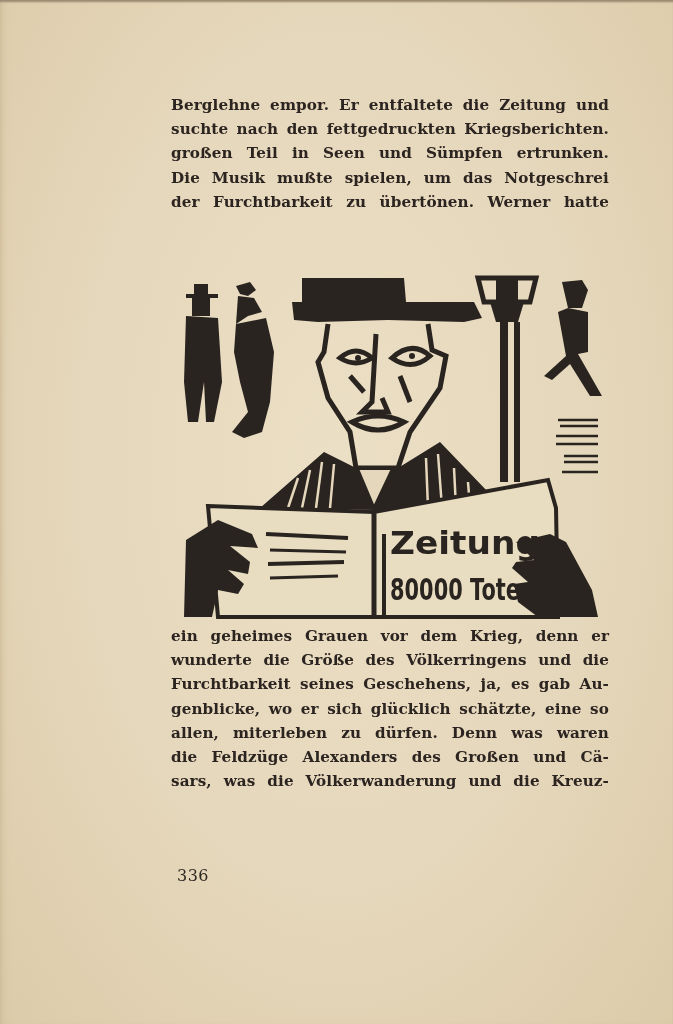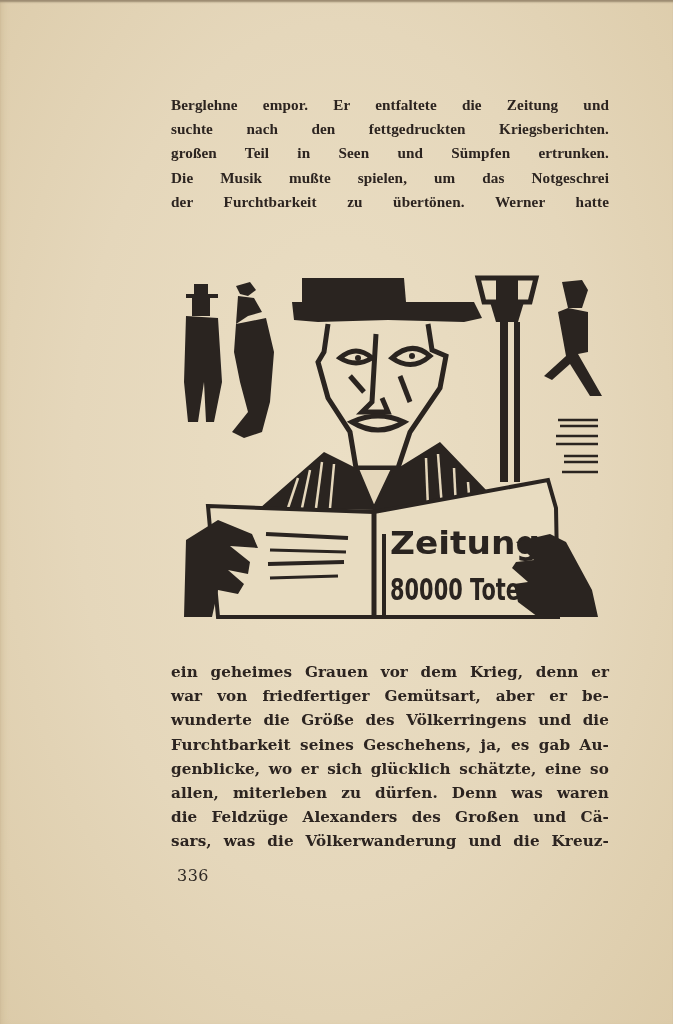--- a/index.html
+++ b/index.html
@@ -21,22 +21,22 @@
     font-weight: bold;
     font-size: 15.2px;
     letter-spacing: 0.1px;
   }
   .line {
     height: 24.2px; line-height: 24.2px;
     white-space: nowrap;
     text-align: justify; text-align-last: justify;
     display: block;
   }
-  .top-text { top: 93px; font-family: Liberation Serif, serif; }
-  .bottom-text { top: 660px; }
+  .top-text { top: 93px; }
+  .bottom-text { top: 624px; }
   .illustration {
     position: absolute; left: 178px; top: 272px; width: 424px; height: 350px;
   }
   .page-number {
     position: absolute; left: 177px; top: 866px;
     font-family: "DejaVu Serif", serif; font-size: 16px;
     color: #2e2823; letter-spacing: 0.5px; text-align: right;
   }
   svg { display: block; }
 </style>
@@ -142,21 +142,20 @@
         </g>
         <g stroke="none">
           <path d="M338 270 L372 262 L388 270 L414 318 L420 345 L360 345 L340 330 L336 312 L350 310 L334 296 L338 290 L356 288 Z"></path>
         </g>
       </g>
     </svg>
   </div>
 
   <div class="text-block bottom-text">
     <span class="line">ein geheimes Grauen vor dem Krieg, denn er</span>
-    <span class="line">war von friedfertiger Gemütsart, aber er be-</span>
     <span class="line">wunderte die Größe des Völkerringens und die</span>
     <span class="line">Furchtbarkeit seines Geschehens, ja, es gab Au-</span>
     <span class="line">genblicke, wo er sich glücklich schätzte, eine so</span>
     <span class="line">allen, miterleben zu dürfen. Denn was waren</span>
     <span class="line">die Feldzüge Alexanders des Großen und Cä-</span>
     <span class="line">sars, was die Völkerwanderung und die Kreuz-</span>
   </div>
 
   <div class="page-number">336</div>
 </div>

